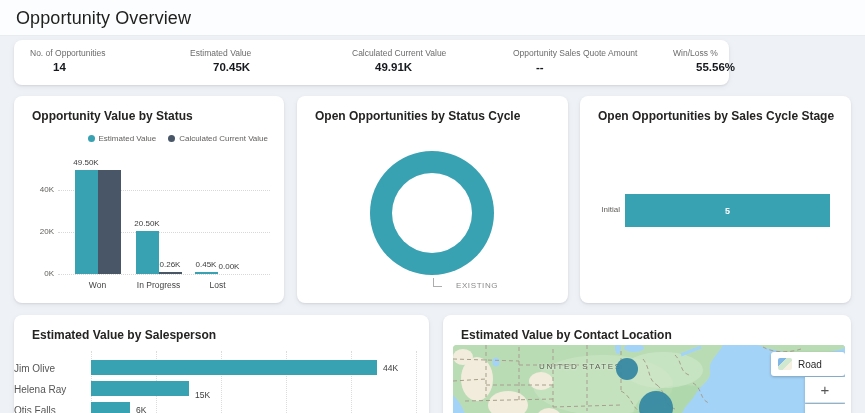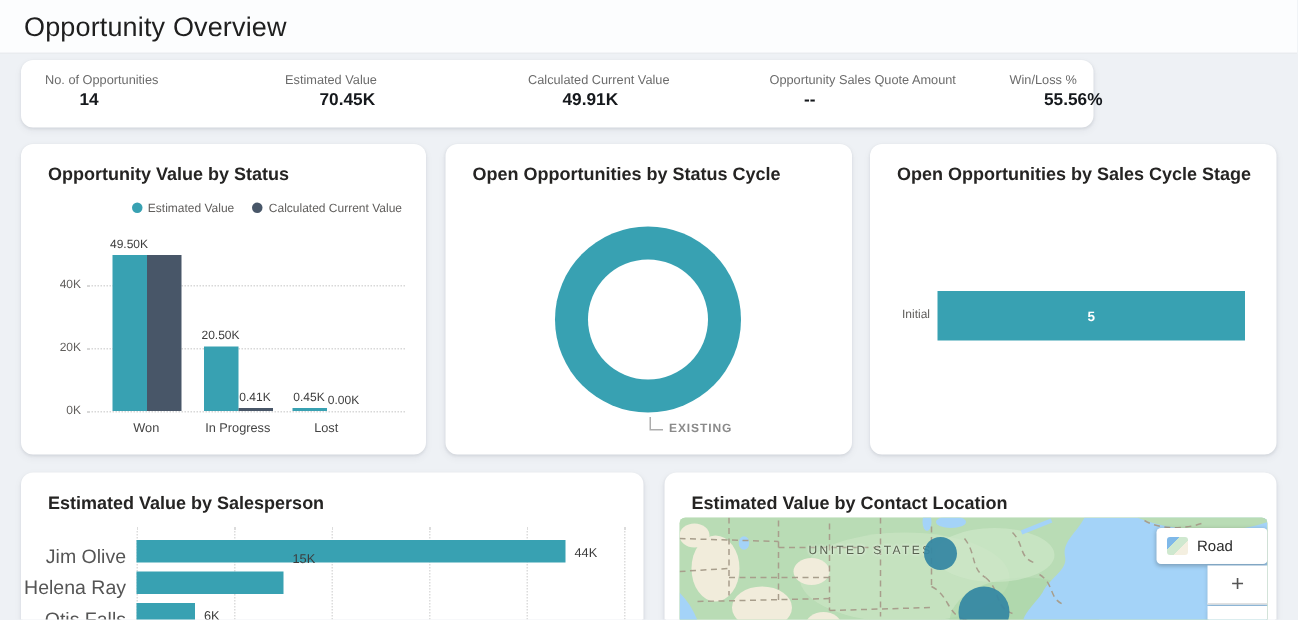--- a/index.html
+++ b/index.html
@@ -38,30 +38,30 @@
   .ytick { position:absolute; left:4px; width:36px; text-align:right; font-size:8px; color:#605e5c; }
   .xcat { position:absolute; top:184px; width:80px; text-align:center; font-size:8.5px; color:#444; }
   .vbar { position:absolute; }
   .dlabel { position:absolute; transform:translateX(-50%); font-size:8px; color:#3c3c3c; white-space:nowrap; }
 
   
   .donut { position:absolute; left:73px; top:55px; width:124px; height:124px; border-radius:50%; }
   .donut-hole { position:absolute; left:22px; top:22px; width:80px; height:80px; border-radius:50%; background:#fff; }
   .callout-v { position:absolute; left:136px; top:182px; width:1px; height:8px; background:#adadad; }
   .callout-h { position:absolute; left:136px; top:190px; width:9px; height:1px; background:#adadad; }
-  .callout-label { position:absolute; left:149px; top:185px; font-size:8px; color:#8a8a8a; letter-spacing:.6px;font-weight:bold; }
+  .callout-label { position:absolute; left:159px; top:185px; font-size:8px; color:#8a8a8a; letter-spacing:.6px; }
 
   
   .stage-ylabel { position:absolute; left:0; top:109px; width:40px; text-align:right; font-size:8px; color:#605e5c; }
   .stage-bar { position:absolute; left:45px; top:98px; height:33px; display:flex; align-items:center; justify-content:center; }
   .stage-value { font-size:9px; font-weight:bold; color:#fff; }
 
   
   .vgrid { position:absolute; top:36px; height:104px; width:0; border-left:1px dotted #dcdcdc; }
-  .sp-label { position:absolute; left:0; width:70px; text-align:right; font-size:13px; color:#555; white-space:nowrap; }
+  .sp-label { position:absolute; left:0; width:70px; font-size:10px; color:#555; white-space:nowrap; }
   .hbar { position:absolute; height:15px; }
   .sp-value { position:absolute; font-size:8.5px; color:#3c3c3c; }
 
   
   .map { position:absolute; left:10px; top:30px; width:392px; height:105px; border-radius:4px; overflow:hidden; background:#b9dcb5; }
   .map-region-label { position:absolute; left:86px; top:17px; font-size:8px; letter-spacing:1.6px; color:#57614f;
                       text-shadow:0 0 2px #eaf3e6, 0 0 2px #eaf3e6; white-space:nowrap; }
   .bubble { position:absolute; border-radius:50%; opacity:.93; }
   .road-btn { position:absolute; left:318px; top:7px; width:74px; height:24px; background:#fff; border-radius:3px;
               box-shadow:0 1px 3px rgba(0,0,0,.25); display:flex; align-items:center; gap:6px; padding-left:7px; }
@@ -128,21 +128,21 @@
         <div class="xcat" style="left:104.5px">In Progress</div>
         <div class="xcat" style="left:163.5px">Lost</div>
         <div class="vbar" style="left:60.5px;top:74px;width:23px;height:104px;background:#38A1B2"></div>
         <div class="dlabel" style="left:72px;top:62px">49.50K</div>
         <div class="vbar" style="left:121.5px;top:135px;width:23px;height:43px;background:#38A1B2"></div>
         <div class="dlabel" style="left:133px;top:123px">20.50K</div>
         <div class="vbar" style="left:180.5px;top:176px;width:23px;height:2px;background:#38A1B2"></div>
         <div class="dlabel" style="left:192px;top:164px">0.45K</div>
         <div class="vbar" style="left:83.5px;top:74px;width:23px;height:104px;background:#485668"></div>
         <div class="vbar" style="left:144.5px;top:176px;width:23px;height:2px;background:#485668"></div>
-        <div class="dlabel" style="left:156px;top:164px">0.41K</div>
+        <div class="dlabel" style="left:156px;top:164px">0.26K</div>
         <div class="dlabel" style="left:215px;top:166px">0.00K</div>
       </div>
   </div>
 
   <div class="card" id="card-cycle">
     <div class="card-title">Open Opportunities by Status Cycle</div>
     <div class="donut" style="background: rgb(56, 161, 178);">
       <div class="donut-hole"></div>
     </div>
     <div class="callout-v"></div>
@@ -165,21 +165,21 @@
         <div class="vgrid" style="left:142px"></div>
         <div class="vgrid" style="left:207px"></div>
         <div class="vgrid" style="left:272px"></div>
         <div class="vgrid" style="left:337px"></div>
         <div class="vgrid" style="left:402px"></div>
         <div class="sp-label" style="top:48px">Jim Olive</div>
         <div class="hbar" style="left:77px;top:45px;width:286px;background:#38A1B2"></div>
         <div class="sp-value" style="left:369px;top:48px">44K</div>
         <div class="sp-label" style="top:69px">Helena Ray</div>
         <div class="hbar" style="left:77px;top:66px;width:98px;background:#38A1B2"></div>
-        <div class="sp-value" style="left:181px;top:52px">15K</div>
+        <div class="sp-value" style="left:181px;top:75px">15K</div>
         <div class="sp-label" style="top:90px">Otis Falls</div>
         <div class="hbar" style="left:77px;top:87px;width:39px;background:#38A1B2"></div>
         <div class="sp-value" style="left:122px;top:90px">6K</div>
       </div>
   </div>
 
   <div class="card" id="card-location">
     <div class="card-title">Estimated Value by Contact Location</div>
     <div class="map">
       <svg width="392" height="105" viewBox="0 0 392 105" aria-hidden="true">

